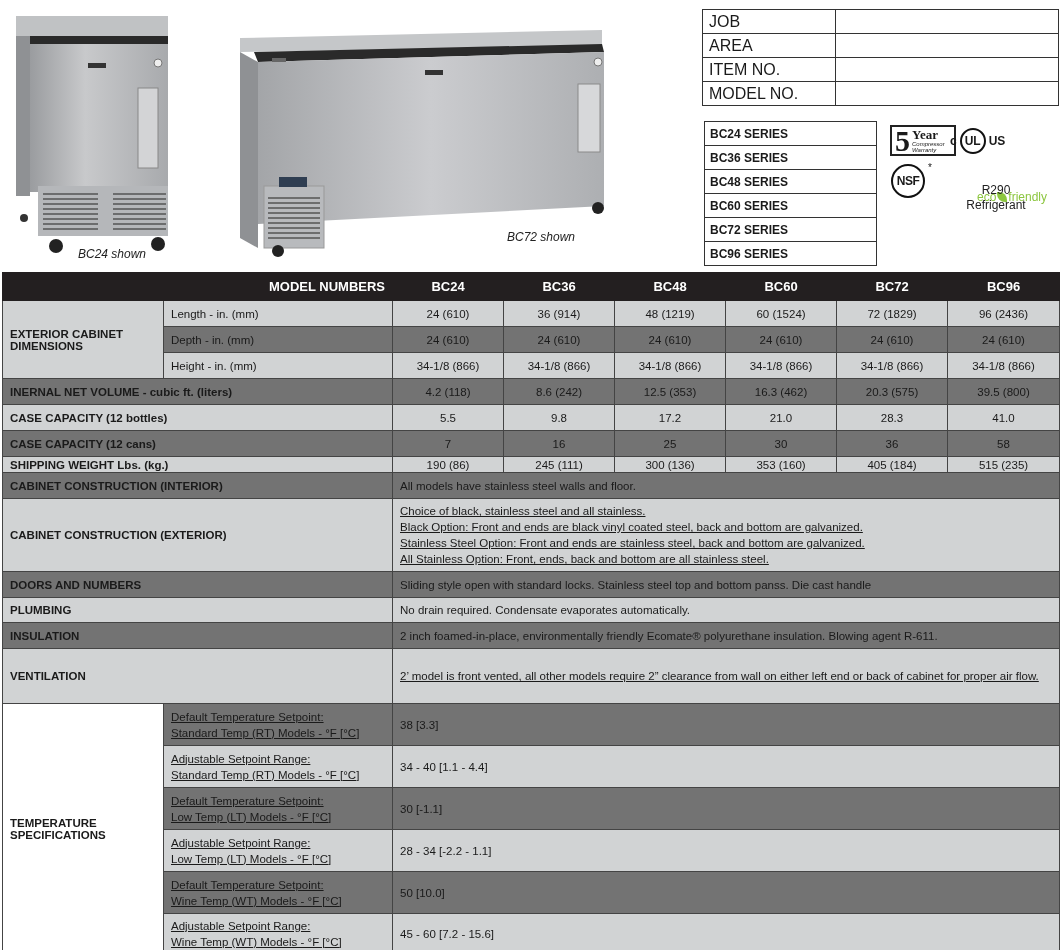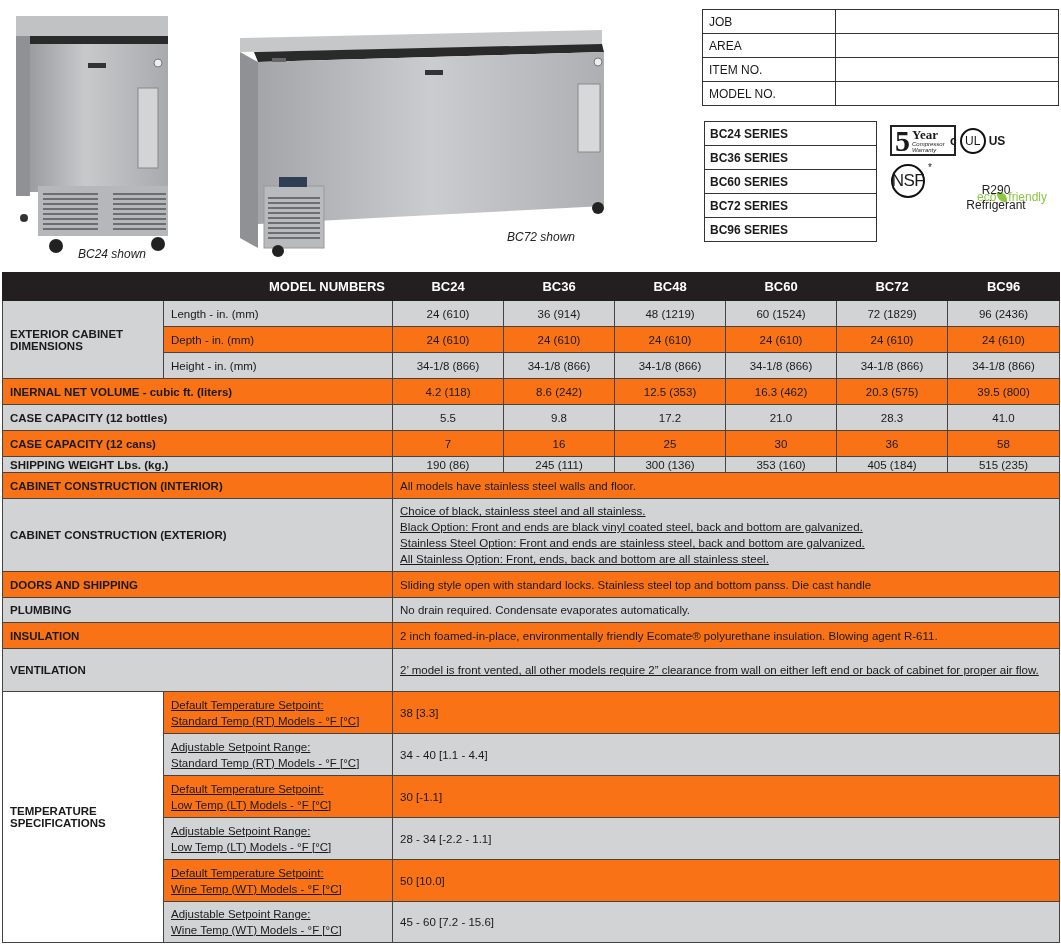--- a/index.html
+++ b/index.html
@@ -8,50 +8,50 @@
 
   
   .img-bc24 { position: absolute; left: 8px; top: 8px; width: 170px; height: 245px; }
   .img-bc72 { position: absolute; left: 232px; top: 26px; width: 382px; height: 232px; }
   .caption { position: absolute; font-style: italic; font-size: 12px; color: #222; }
   .cap-24 { left: 78px; top: 247px; }
   .cap-72 { left: 507px; top: 230px; }
 
   
   .job-table { position: absolute; left: 702px; top: 9px; width: 357px; border-collapse: collapse; }
-  .job-table td { border: 1.5px solid #333; height: 24px; font-size: 12px; padding: 0 6px; margin-left: 24px; }
+  .job-table td { border: 1.5px solid #333; height: 24px; font-size: 16px; padding: 0 6px; margin-left: 24px; }
   .job-table td.lbl { width: 133px; }
 
   
   .series-table { position: absolute; left: 704px; top: 121px; width: 173px; border-collapse: collapse; }
   .series-table td { border: 1.5px solid #333; height: 24px; font-size: 12px; font-weight: bold; padding: 0 5px; }
 
   
   .logo { position: absolute; }
   .warranty { left: 890px; top: 125px; width: 66px; height: 31px; border: 2px solid #222; display: flex; align-items: center; padding: 0 3px; }
   .warranty .big5 { font-family: "Liberation Serif", serif; font-weight: bold; font-size: 30px; line-height: 26px; }
   .warranty .wtxt { display: flex; flex-direction: column; margin-left: 2px; line-height: 1; }
   .warranty .wyear { font-family: "Liberation Serif", serif; font-weight: bold; font-size: 13px; }
   .warranty .wsub { font-size: 6px; font-style: italic; }
   .ul { left: 950px; top: 125px; width: 90px; height: 32px; display: flex; align-items: center; gap: 3px; font-weight: bold; font-size: 12px; }
-  .ul .circle { width: 26px; height: 26px; border: 2.5px solid #111; border-radius: 50%; display: flex; align-items: center; justify-content: center; font-size: 12px; font-weight: normal; }
-  .nsf { left: 891px; top: 164px; width: 34px; height: 34px; border: 2px solid #111; border-radius: 50%; display: flex; align-items: center; justify-content: center; font-weight: normal; font-size: 17px; letter-spacing: -0.5px; }
+  .ul .circle { width: 26px; height: 26px; border: 2.5px solid #111; border-radius: 50%; display: flex; align-items: center; justify-content: center; font-size: 12px; font-weight: bold; }
+  .nsf { left: 891px; top: 164px; width: 34px; height: 34px; border: 2px solid #111; border-radius: 50%; display: flex; align-items: center; justify-content: center; font-weight: bold; font-size: 12px; letter-spacing: -0.5px; }
   .nsf-star { left: 928px; top: 162px; font-size: 10px; }
   .eco { left: 955px; top: 166px; width: 92px; text-align: right; font-size: 12px; color: #8cc63f; margin-top: 24px; }
   .eco .leaf { display: inline-block; width: 10px; height: 10px; background: #8cc63f; border-radius: 0 8px 0 8px; vertical-align: -1px; margin: 0 1px; }
   .r290 { left: 950px; top: 183px; width: 92px; text-align: center; font-size: 12px; line-height: 15px; color: #222; }
 
   
   .spec { position: absolute; left: 2px; top: 272px; width: 1057px; border-collapse: collapse; table-layout: fixed; font-size: 11.5px; }
   .spec td, .spec th { border: 1px solid #444; padding: 0 7px; vertical-align: middle; }
   .spec th { background: #231f20; color: #fff; font-weight: bold; font-size: 13px; height: 28px; border-color: #231f20; }
   .spec th.hl { text-align: right; }
   .spec td.c { text-align: center; }
   .spec tr.g td { background: #d1d3d4; }
-  .spec tr.w td { background: #f97316; }
+  .spec tr.w td { background: #737373; }
   .spec td.b { font-weight: bold; }
   .spec td.gbg { background: #d1d3d4 !important; }
   .spec td.wbg { background: #ffffff !important; }
   .spec td.ml { line-height: 16px; padding-top: 2px; padding-bottom: 2px; text-decoration: underline; }
 </style>
 </head>
 <body>
 
 <svg class="img-bc24" viewBox="0 0 170 245">
   <defs>
@@ -150,20 +150,23 @@
 
 <table class="series-table">
   <tbody>
       <tr>
         <td>BC24 SERIES</td>
       </tr>
   <tr>
         <td>BC36 SERIES</td>
       </tr>
   <tr>
+        <td>BC48 SERIES</td>
+      </tr>
+  <tr>
         <td>BC60 SERIES</td>
       </tr>
   <tr>
         <td>BC72 SERIES</td>
       </tr>
   <tr>
         <td>BC96 SERIES</td>
       </tr>
 </tbody>
   </table>
@@ -286,32 +289,32 @@
   <tr class="g" style="height:73px">
     <td colspan="2" class="b">CABINET CONSTRUCTION (EXTERIOR)</td>
     <td colspan="6" class="ml">
       <div>Choice of black, stainless steel and all stainless.</div>
       <div>Black Option: Front and ends are black vinyl coated steel, back and bottom are galvanized.</div>
       <div>Stainless Steel Option: Front and ends are stainless steel, back and bottom are galvanized.</div>
       <div>All Stainless Option: Front, ends, back and bottom are all stainless steel.</div>
     </td>
   </tr>
   <tr class="w" style="height:26px">
-    <td colspan="2" class="b">DOORS AND SHIPPING</td>
+    <td colspan="2" class="b">DOORS AND NUMBERS</td>
     <td colspan="6">Sliding style open with standard locks. Stainless steel top and bottom panss. Die cast handle</td>
   </tr>
   <tr class="g" style="height:25px">
     <td colspan="2" class="b">PLUMBING</td>
     <td colspan="6">No drain required. Condensate evaporates automatically.</td>
   </tr>
   <tr class="w" style="height:26px">
     <td colspan="2" class="b">INSULATION</td>
     <td colspan="6">2 inch foamed-in-place, environmentally friendly Ecomate® polyurethane insulation. Blowing agent R-611.</td>
   </tr>
-  <tr class="g" style="height:43px">
+  <tr class="g" style="height:55px">
     <td colspan="2" class="b">VENTILATION</td>
     <td colspan="6" class="ml">2’ model is front vented, all other models require 2” clearance from wall on either left end or back of cabinet for proper air flow.</td>
   </tr>
 
   <tr class="w" style="height:42px">
     <td rowspan="6" class="b wbg">TEMPERATURE SPECIFICATIONS</td>
     <td class="ml">
       <div>Default Temperature Setpoint:</div>
       <div>Standard Temp (RT) Models - °F [°C]</div>
     </td>

